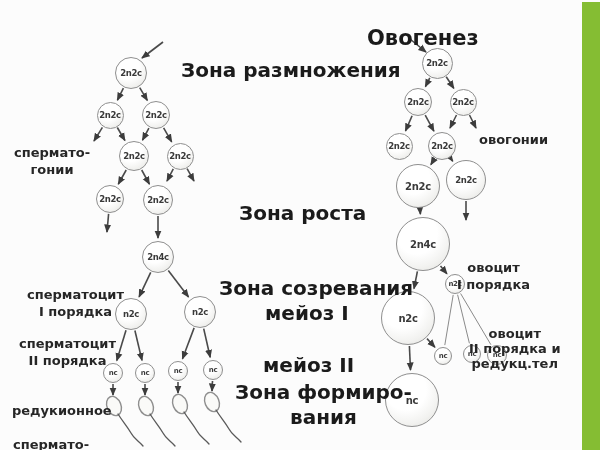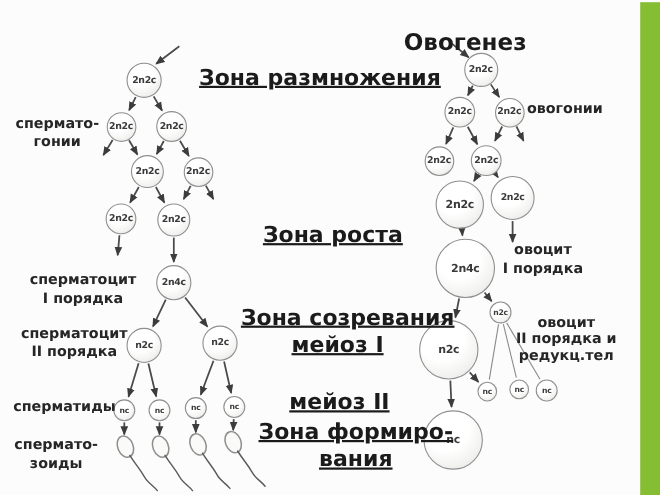--- a/index.html
+++ b/index.html
@@ -8,25 +8,25 @@
     background:#fcfcfc; overflow:hidden;
     font-family:"DejaVu Sans", sans-serif;
   }
   #green-bar { position:absolute; left:582px; top:2px; width:18px; height:448px; background:#85bd33; }
   #diagram-svg { position:absolute; left:0; top:0; width:600px; height:450px; }
   .diagram-title {
     position:absolute; font-size:21px; font-weight:700; color:#1b1b1b; white-space:pre-line;
   }
   .zone-label {
     position:absolute; font-size:20px; font-weight:700; color:#1b1b1b;
-    white-space:pre-line; text-align:center; line-height:25px;text-decoration:underline;
+    white-space:pre-line; text-align:center; line-height:25px;
   }
   .side-label {
     position:absolute; font-size:13px; font-weight:700; color:#262626;
-    white-space:pre-line; text-align:center; line-height:16.5px;
+    white-space:pre-line; text-align:center; line-height:16.5px;margin-top:40px;
   }
   .side-label.align-left { text-align:left; }
   .cell {
     position:absolute; border-radius:50%; box-sizing:border-box;
     border:1.5px solid #8f8f8f;
     background:radial-gradient(circle at 38% 30%, #ffffff 42%, #f2f2f0 70%, #deded9 100%);
     display:flex; align-items:center; justify-content:center;
     font-weight:700; color:#3a3a3a; letter-spacing:-0.3px;
   }
 </style>
@@ -144,21 +144,21 @@
   <div class="zone-label" style="left:263px; top:353px;">мейоз II</div>
   <div class="zone-label" style="left:235px; top:380px;">Зона формиро-
 вания</div>
 
   <div class="side-label" style="left:14px; top:105px;">спермато-
 гонии</div>
   <div class="side-label" style="left:27px; top:247px;">сперматоцит
 I порядка</div>
   <div class="side-label" style="left:19px; top:296px;">сперматоцит
 II порядка</div>
-  <div class="side-label" style="left:12px; top:363px;">сперматиды</div>
+  <div class="side-label" style="left:12px; top:363px;">редукионное</div>
   <div class="side-label" style="left:13px; top:397px;">спермато-
 зоиды</div>
 
   <div class="side-label" style="left:479px; top:92px;">овогонии</div>
   <div class="side-label" style="left:457px; top:220px;">овоцит
 I порядка</div>
   <div class="side-label" style="left:469px; top:286px; line-height:15px;">овоцит
 II порядка и
 редукц.тел</div>
 

